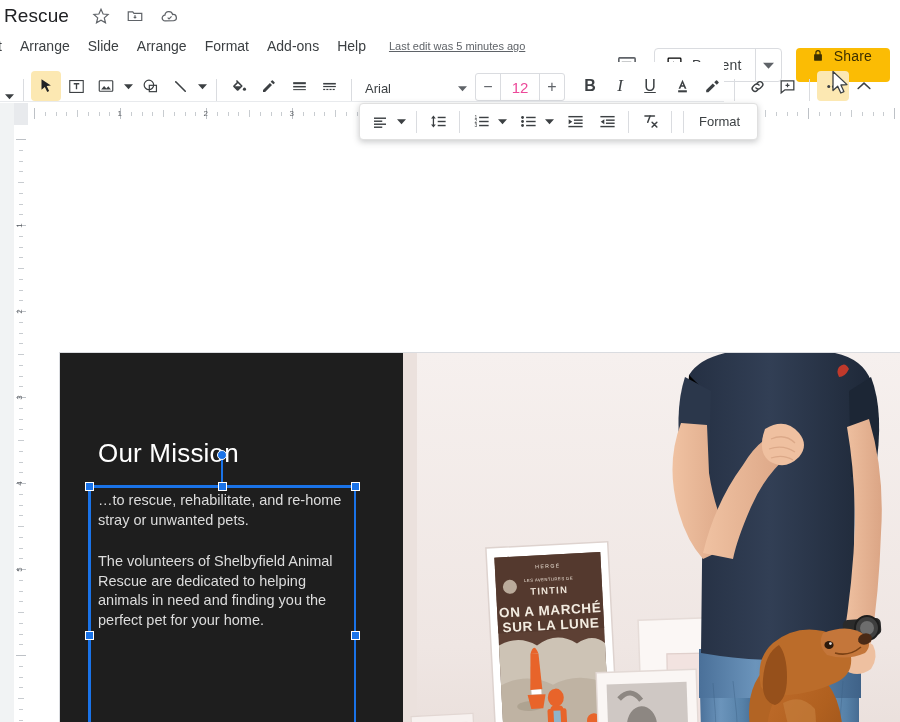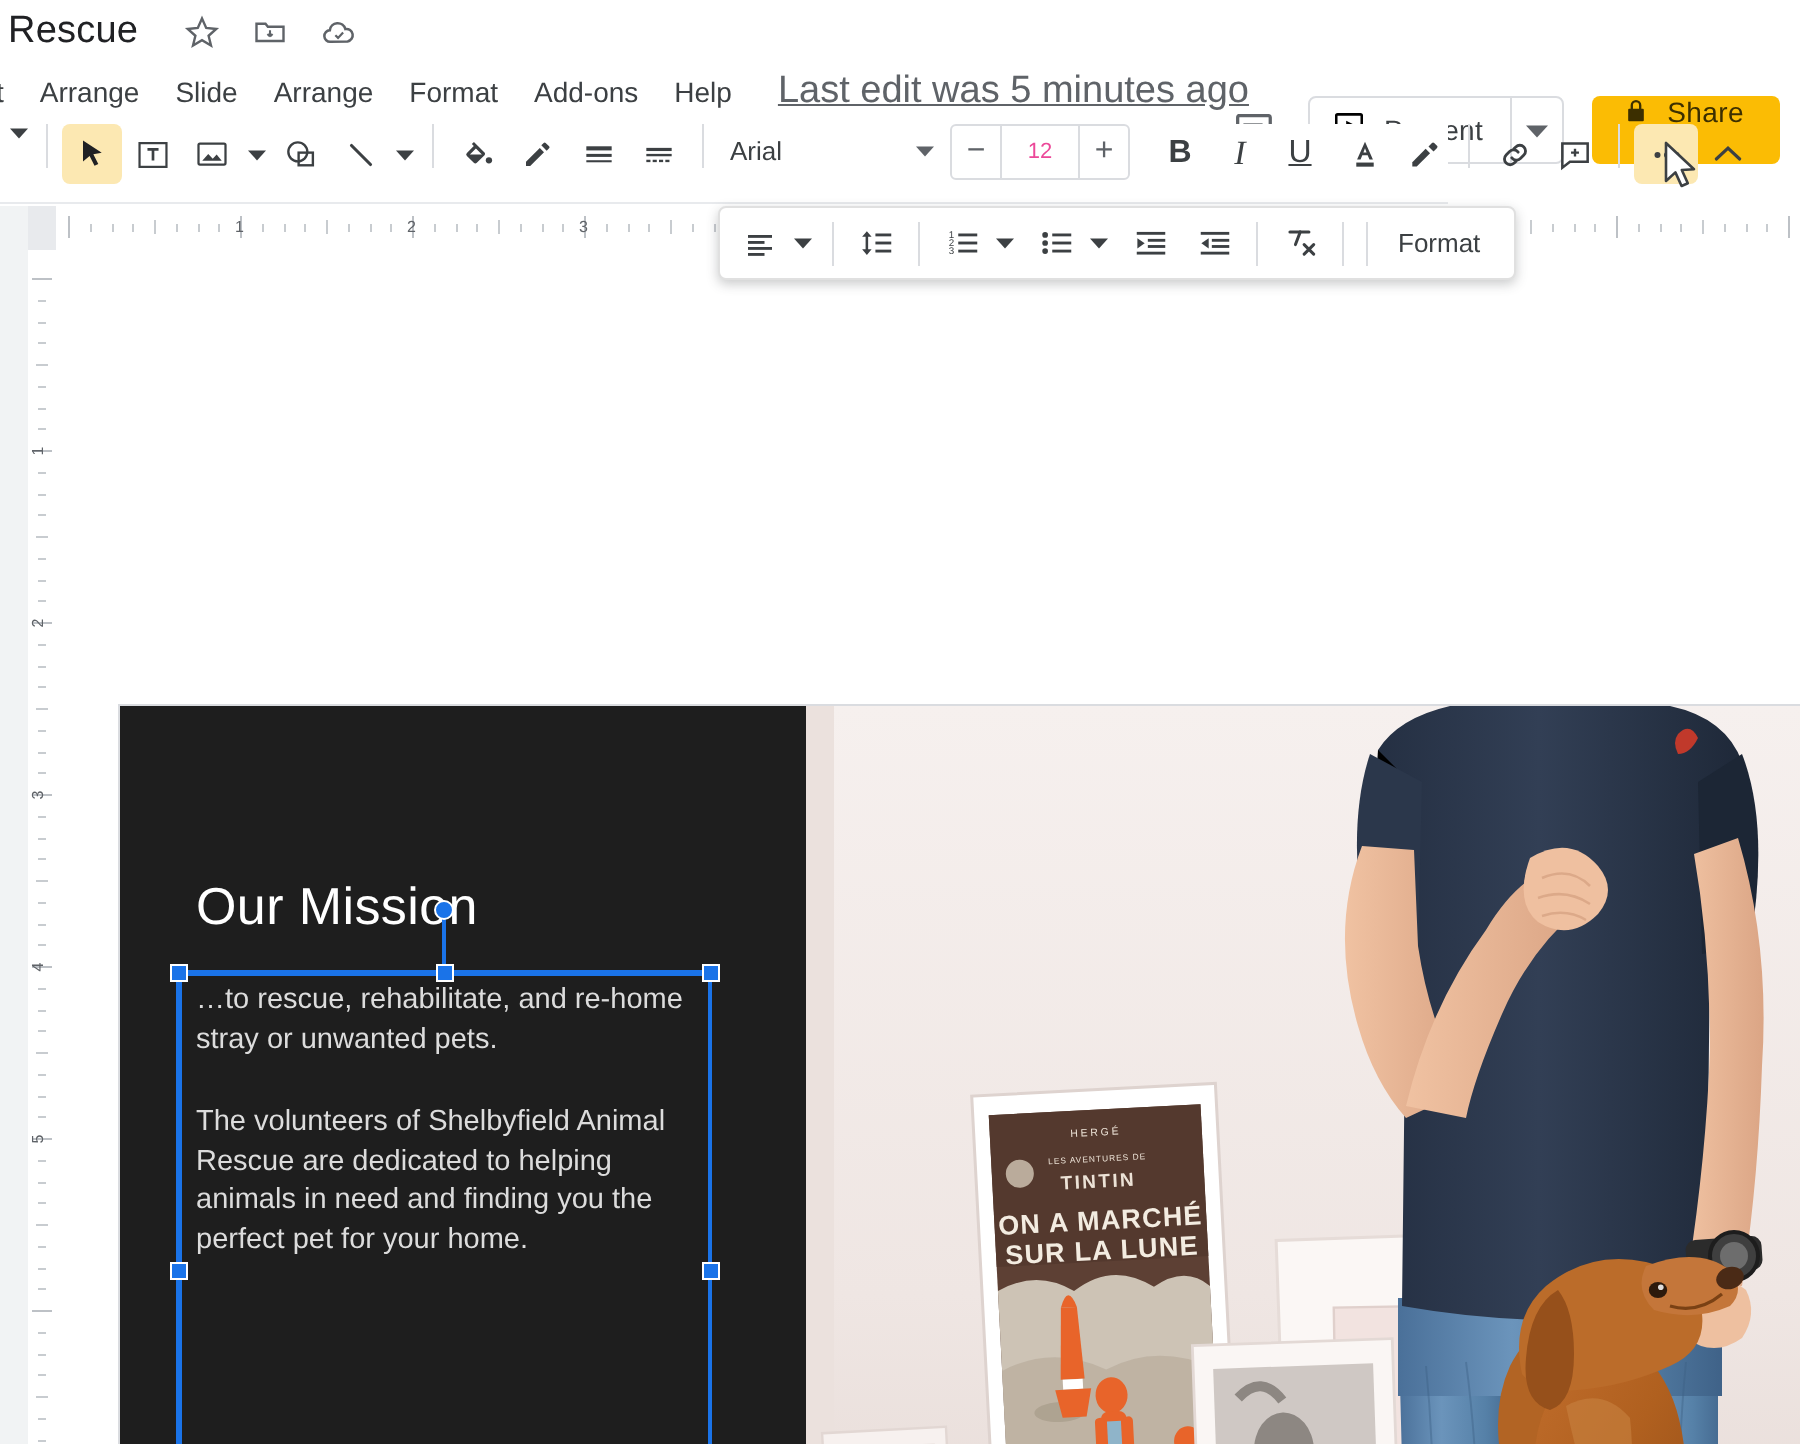--- a/index.html
+++ b/index.html
@@ -52,28 +52,28 @@
   .menu-row {
     position:absolute; left:0; top:32px; width:900px; height:28px;
     display:flex; align-items:center; gap:0px;
   }
   .menu-item {
     font-size: 14px; color:#3c4043; padding: 3px 9px; border-radius:4px; cursor:pointer;
     white-space:nowrap;
   }
   .menu-item:first-child { padding-left: 0px; margin-left:-2px;}
   .last-edit {
-    font-size: 19px; color:#5f6368; margin-left: 14px;
+    font-size: 11px; color:#5f6368; margin-left: 14px;
     text-decoration: underline; cursor:pointer; white-space:nowrap;
   }
 
   
   .toolbar {
     position:absolute; left:0; top:62px; width:724px; height:40px;
-    display:flex; align-items:flex-start; background:#fff;
+    display:flex; align-items:flex-end; background:#fff;
     border-bottom: 1px solid #e8eaed;
   }
   .tb-btn {
     height:30px; min-width:30px; border-radius:4px;
     display:flex; align-items:center; justify-content:center;
     color:#3c4043; cursor:pointer; flex: none;
   }
   .tb-btn.active { background:#fce8b2; }
   .tb-caret { width:14px; display:flex; align-items:center; justify-content:center; cursor:pointer; flex:none;}
   .tb-sep { width:1px; height:22px; background:#dadce0; margin: 0 7px; flex:none;}
@@ -85,21 +85,21 @@
   }
   .font-name { font-size: 13px; color:#3c4043; }
   .size-box {
     display:flex; align-items:stretch; height:28px; border:1px solid #dadce0;
     border-radius:3px; margin-left: 4px; flex:none;
   }
   .size-btn { width:24px; display:flex; align-items:center; justify-content:center;
     font-size:16px; color:#5f6368; cursor:pointer; }
   .size-val {
     width:40px; display:flex; align-items:center; justify-content:center;
-    font-size:11px; color:#ec4899;
+    font-size:15px; color:#ec4899;
     border-left:1px solid #dadce0; border-right:1px solid #dadce0;
     cursor:text;
   }
   .fmt-btn {
     width:30px; height:30px; display:flex; align-items:center; justify-content:center;
     font-size:16px; color:#3c4043; cursor:pointer; border-radius:4px; flex:none;
   }
   .fmt-btn.b { font-weight:700; }
   .fmt-btn.i { font-style:italic; font-family:"Liberation Serif", serif; font-size:17px;}
   .fmt-btn.u { text-decoration: underline; }

